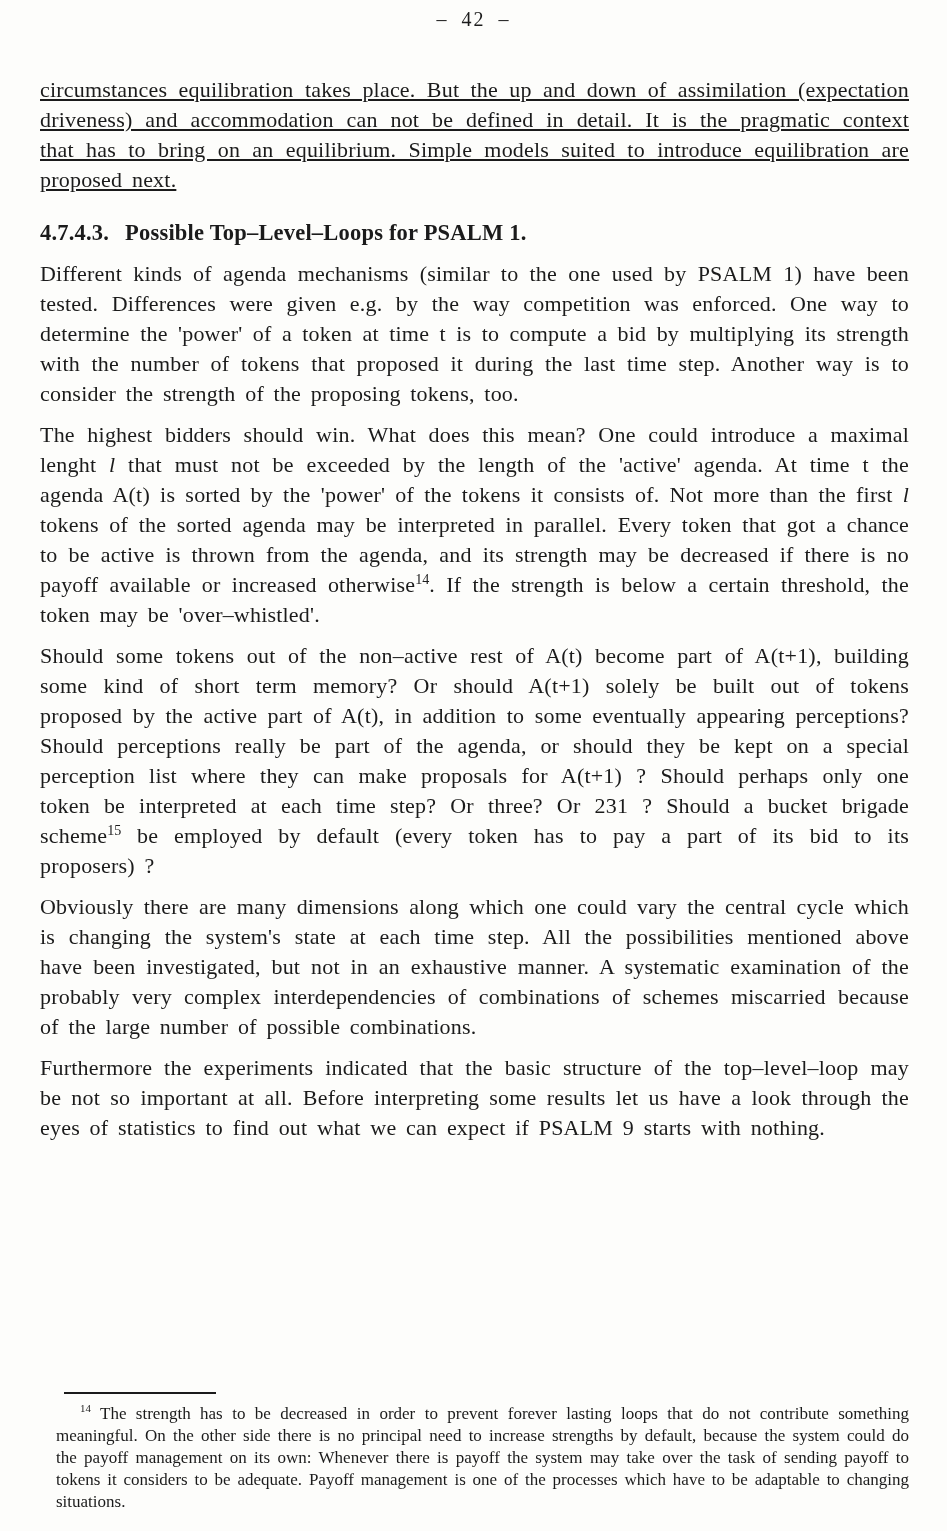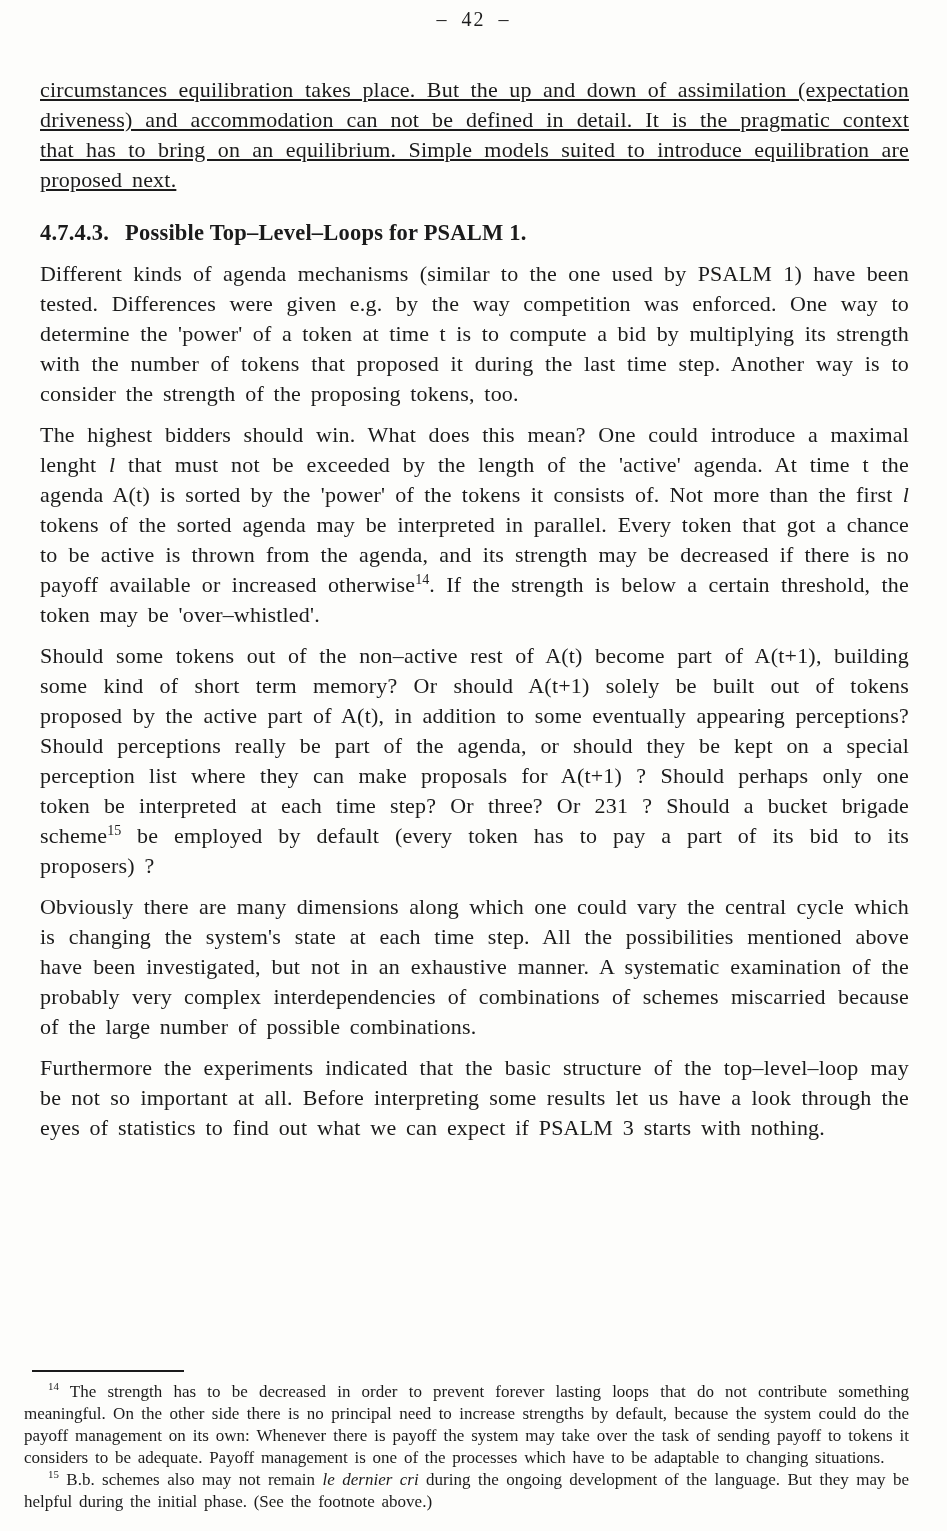--- a/index.html
+++ b/index.html
@@ -48,21 +48,21 @@
   sup.sup {
     font-size: 64%;
     line-height: 0;
     vertical-align: super;
     letter-spacing: 0;
     margin-top: 8px;
   }
   .it { font-style: italic; }
   .footnotes {
     position: absolute;
-    left: 24px;
+    left: 56px;
     right: 38px;
     bottom: 18px;
   }
   .fnrule {
     width: 152px;
     height: 0;
     border-top: 2.5px solid #1b1b1b;
     margin: 0 0 9px 8px;
   }
   p.fn {
@@ -90,25 +90,24 @@
     </h3>
 
     <p class="body-par"><span>Different kinds of agenda mechanisms (similar to the one used by PSALM 1) have been tested. Differences were given e.g. by the way competition was enforced. One way to determine the 'power' of a token at time t is to compute a bid by multiplying its strength with the number of tokens that proposed it during the last time step. Another way is to consider the strength of the proposing tokens, too.</span></p>
 
     <p class="body-par"><span>The highest bidders should win. What does this mean? One could introduce a maximal lenght </span><span class="it">l</span><span> that must not be exceeded by the length of the 'active' agenda. At time t the agenda A(t) is sorted by the 'power' of the tokens it consists of. Not more than the first </span><span class="it">l</span><span> tokens of the sorted agenda may be interpreted in parallel. Every token that got a chance to be active is thrown from the agenda, and its strength may be decreased if there is no payoff available or increased otherwise</span><sup class="sup">14</sup><span>. If the strength is below a certain threshold, the token may be 'over–whistled'.</span></p>
 
     <p class="body-par"><span>Should some tokens out of the non–active rest of A(t) become part of A(t+1), building some kind of short term memory? Or should A(t+1) solely be built out of tokens proposed by the active part of A(t), in addition to some eventually appearing perceptions? Should perceptions really be part of the agenda, or should they be kept on a special perception list where they can make proposals for A(t+1) ? Should perhaps only one token be interpreted at each time step? Or three? Or 231 ? Should a bucket brigade scheme</span><sup class="sup">15</sup><span> be employed by default (every token has to pay a part of its bid to its proposers) ?</span></p>
 
     <p class="body-par"><span>Obviously there are many dimensions along which one could vary the central cycle which is changing the system's state at each time step. All the possibilities mentioned above have been investigated, but not in an exhaustive manner. A systematic examination of the probably very complex interdependencies of combinations of schemes miscarried because of the large number of possible combinations.</span></p>
 
-    <p class="body-par"><span>Furthermore the experiments indicated that the basic structure of the top–level–loop may be not so important at all. Before interpreting some results let us have a look through the eyes of statistics to find out what we can expect if PSALM 3 starts with nothing.</span></p>
+    <p class="body-par"><span>Furthermore the experiments indicated that the basic structure of the top–level–loop may be not so important at all. Before interpreting some results let us have a look through the eyes of statistics to find out what we can expect if PSALM 9 starts with nothing.</span></p>
 
   </div>
 
   <div class="footnotes">
     <div class="fnrule"></div>
 
     <p class="fn"><sup class="sup">14</sup><span> The strength has to be decreased in order to prevent forever lasting loops that do not contribute something meaningful. On the other side there is no principal need to increase strengths by default, because the system could do the payoff management on its own: Whenever there is payoff the system may take over the task of sending payoff to tokens it considers to be adequate. Payoff management is one of the processes which have to be adaptable to changing situations.</span></p>
 
-    <p class="fn"><sup class="sup">15</sup><span> B.b. schemes also may not remain </span><span class="it">le dernier cri</span><span>  during the ongoing development of the language. But they may be helpful during the initial phase.   (See the footnote above.)</span></p>
   </div>
 
 </div>
 
 </body></html>

